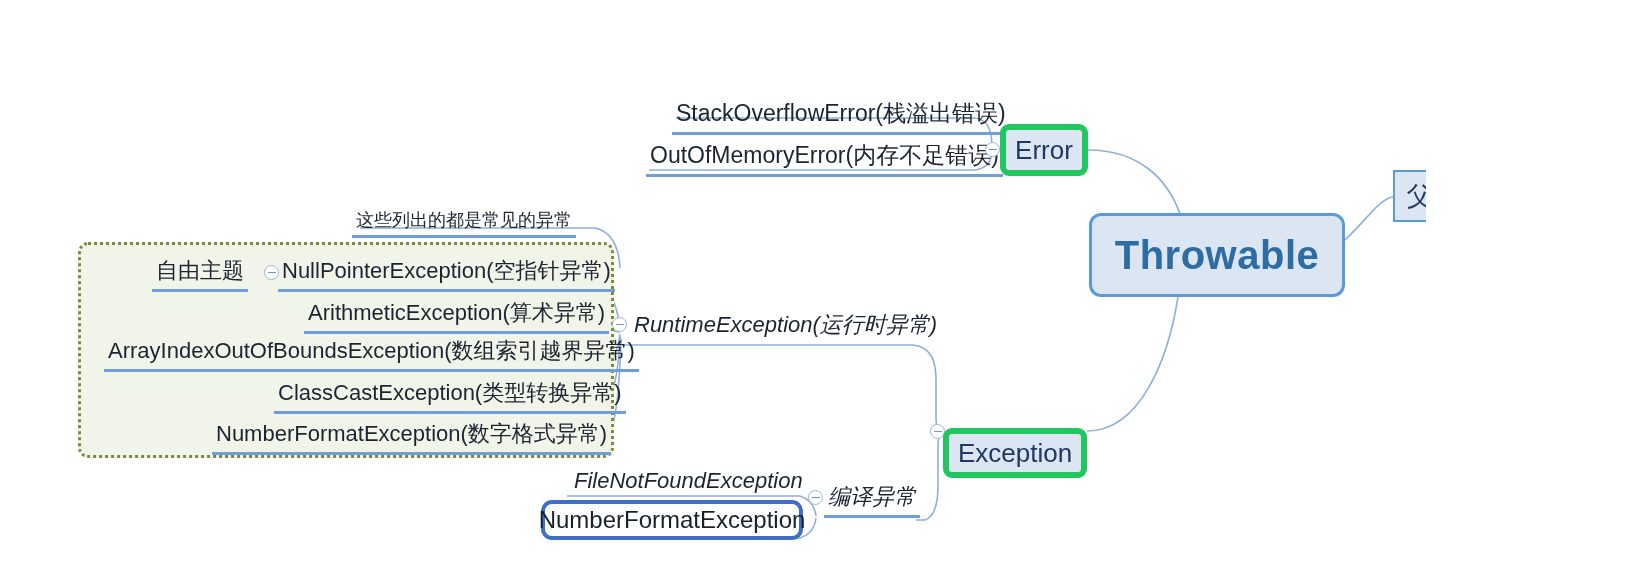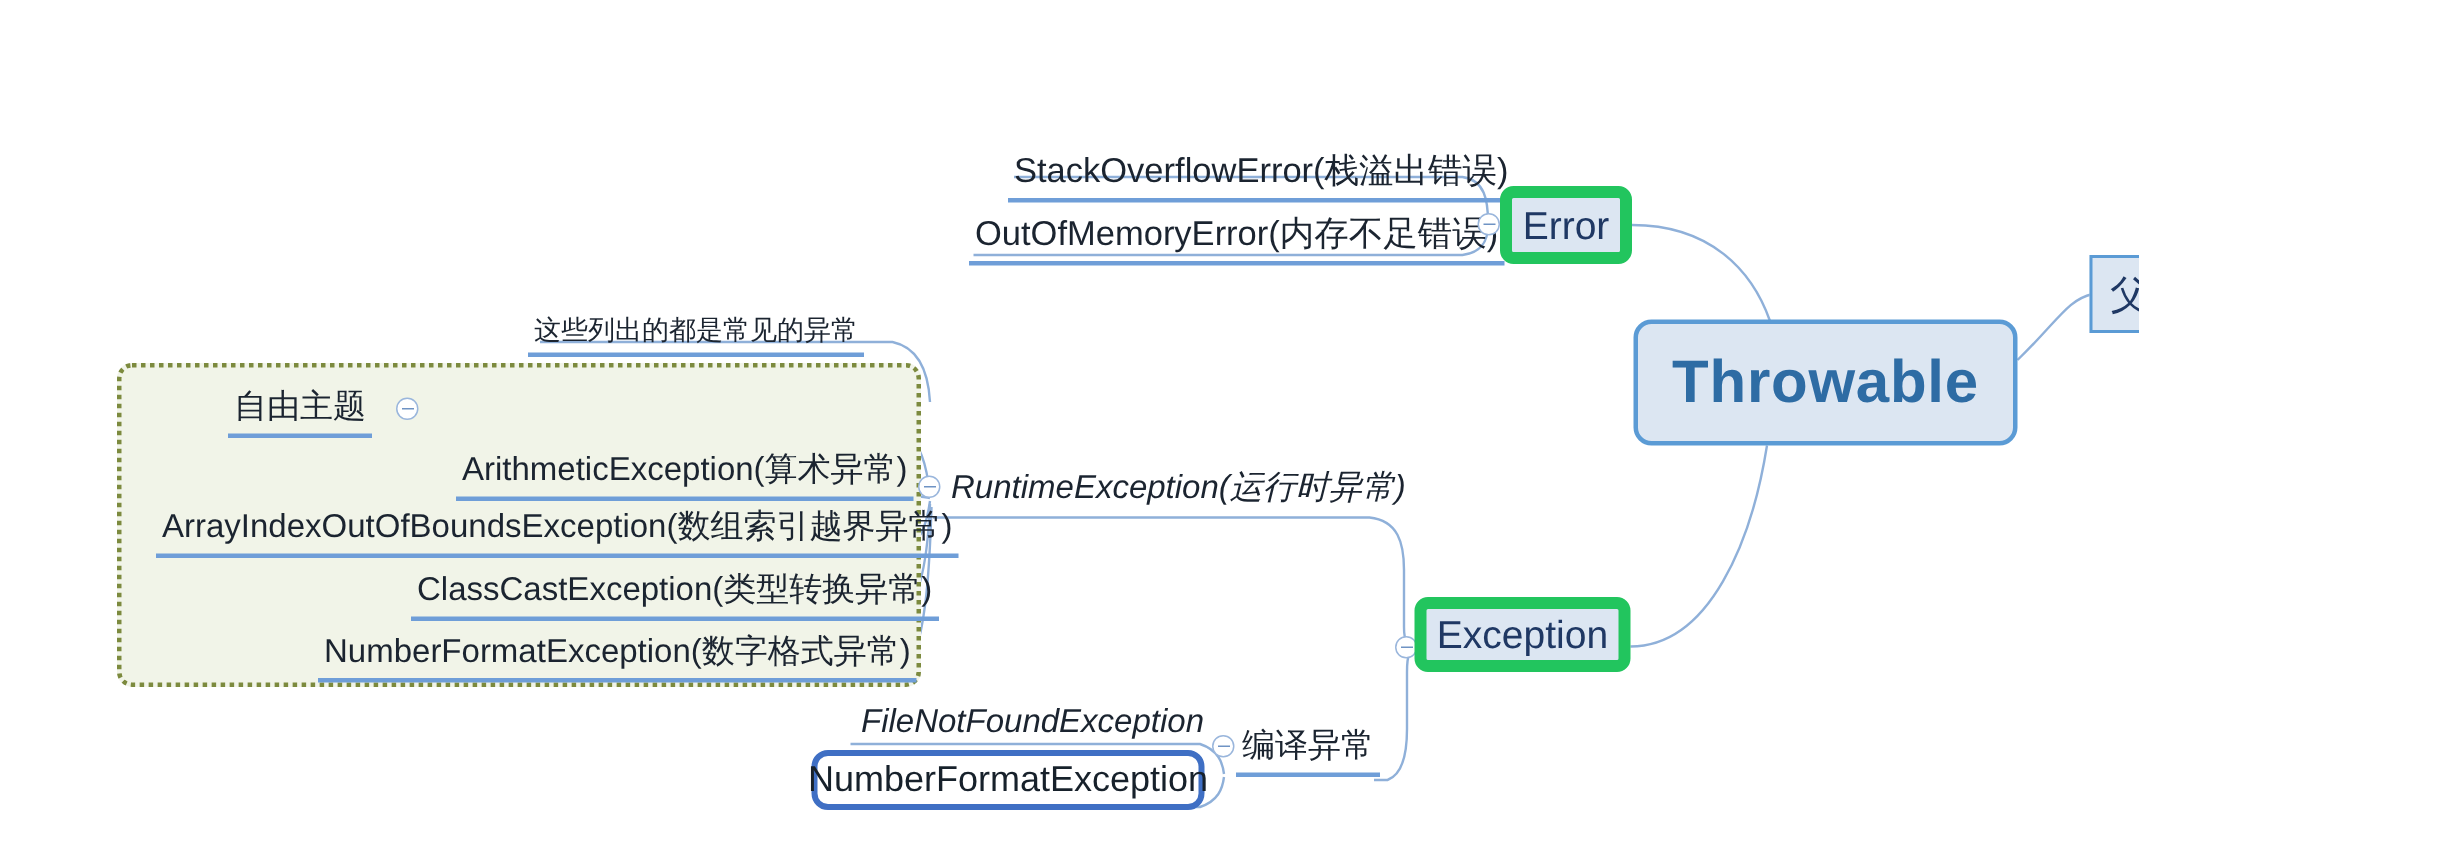--- a/index.html
+++ b/index.html
@@ -54,21 +54,21 @@
     background: #dce6f2;
     border: 3px solid #5b9bd5;
     border-radius: 12px;
     color: #2e6ca4;
     font-weight: bold;
     font-size: 40px;
     letter-spacing: .5px;
   }
   .node-error, .node-exception {
     background: #dce6f2;
-    border: 8px solid #22c55e;
+    border: 6px solid #22c55e;
     border-radius: 9px;
     color: #1f3864;
     font-size: 26px;
     text-align: right;
   }
   .node-object {
     background: #dce6f2;
     border: 2px solid #5b9bd5;
     border-radius: 0;
     color: #1f3864;
@@ -179,20 +179,23 @@
   <div class="topic" style="left:352px; top:208px; font-size:18px;">
     <span>这些列出的都是常见的异常</span>
   </div>
 
   <div class="topic" style="left:152px; top:256px; font-size:22px;">
     <span>自由主题</span>
   </div>
 
   <div class="handle" style="left:264px; top:265px;"></div>
 
+  <div class="topic" style="left:278px; top:256px; font-size:22px;">
+    <span>NullPointerException(空指针异常)</span>
+  </div>
 
   <div class="topic" style="left:304px; top:298px; font-size:22px;">
     <span>ArithmeticException(算术异常)</span>
   </div>
 
   <div class="topic" style="left:94px; top:336px; font-size:22px;margin-left:10px;">
     <span>ArrayIndexOutOfBoundsException(数组索引越界异常)</span>
   </div>
 
   <div class="topic" style="left:212px; top:419px; font-size:22px;">
@@ -202,31 +205,31 @@
   <div class="topic" style="left:274px; top:378px; font-size:22px;">
     <span>ClassCastException(类型转换异常)</span>
   </div>
 
   <div class="handle" style="left:612px; top:317px;"></div>
   <div class="topic nobar" style="left:630px; top:310px; font-size:22px;">
     <span>RuntimeException(运行时异常)</span>
   </div>
 
   <div class="handle" style="left:930px; top:424px;"></div>
-  <div class="boxnode node-exception" style="left:943px; top:398px; width:144px; height:50px;">
+  <div class="boxnode node-exception" style="left:943px; top:428px; width:144px; height:50px;">
     <span>Exception</span>
   </div>
 
   <div class="topic nobar" style="left:570px; top:468px; font-size:22px;">
     <span>FileNotFoundException</span>
   </div>
 
   <div class="boxnode node-selected" style="left:541px; top:500px; width:262px; height:40px;">
     <span>NumberFormatException</span>
   </div>
 
   <div class="handle" style="left:808px; top:490px;"></div>
-  <div class="topic" style="left:824px; top:482px; font-size:22px;">
+  <div class="topic" style="left:824px; top:482px; font-size:22px;font-style:italic;">
     <span>编译异常</span>
   </div>
 
 
 </div>
 
 </body></html>

